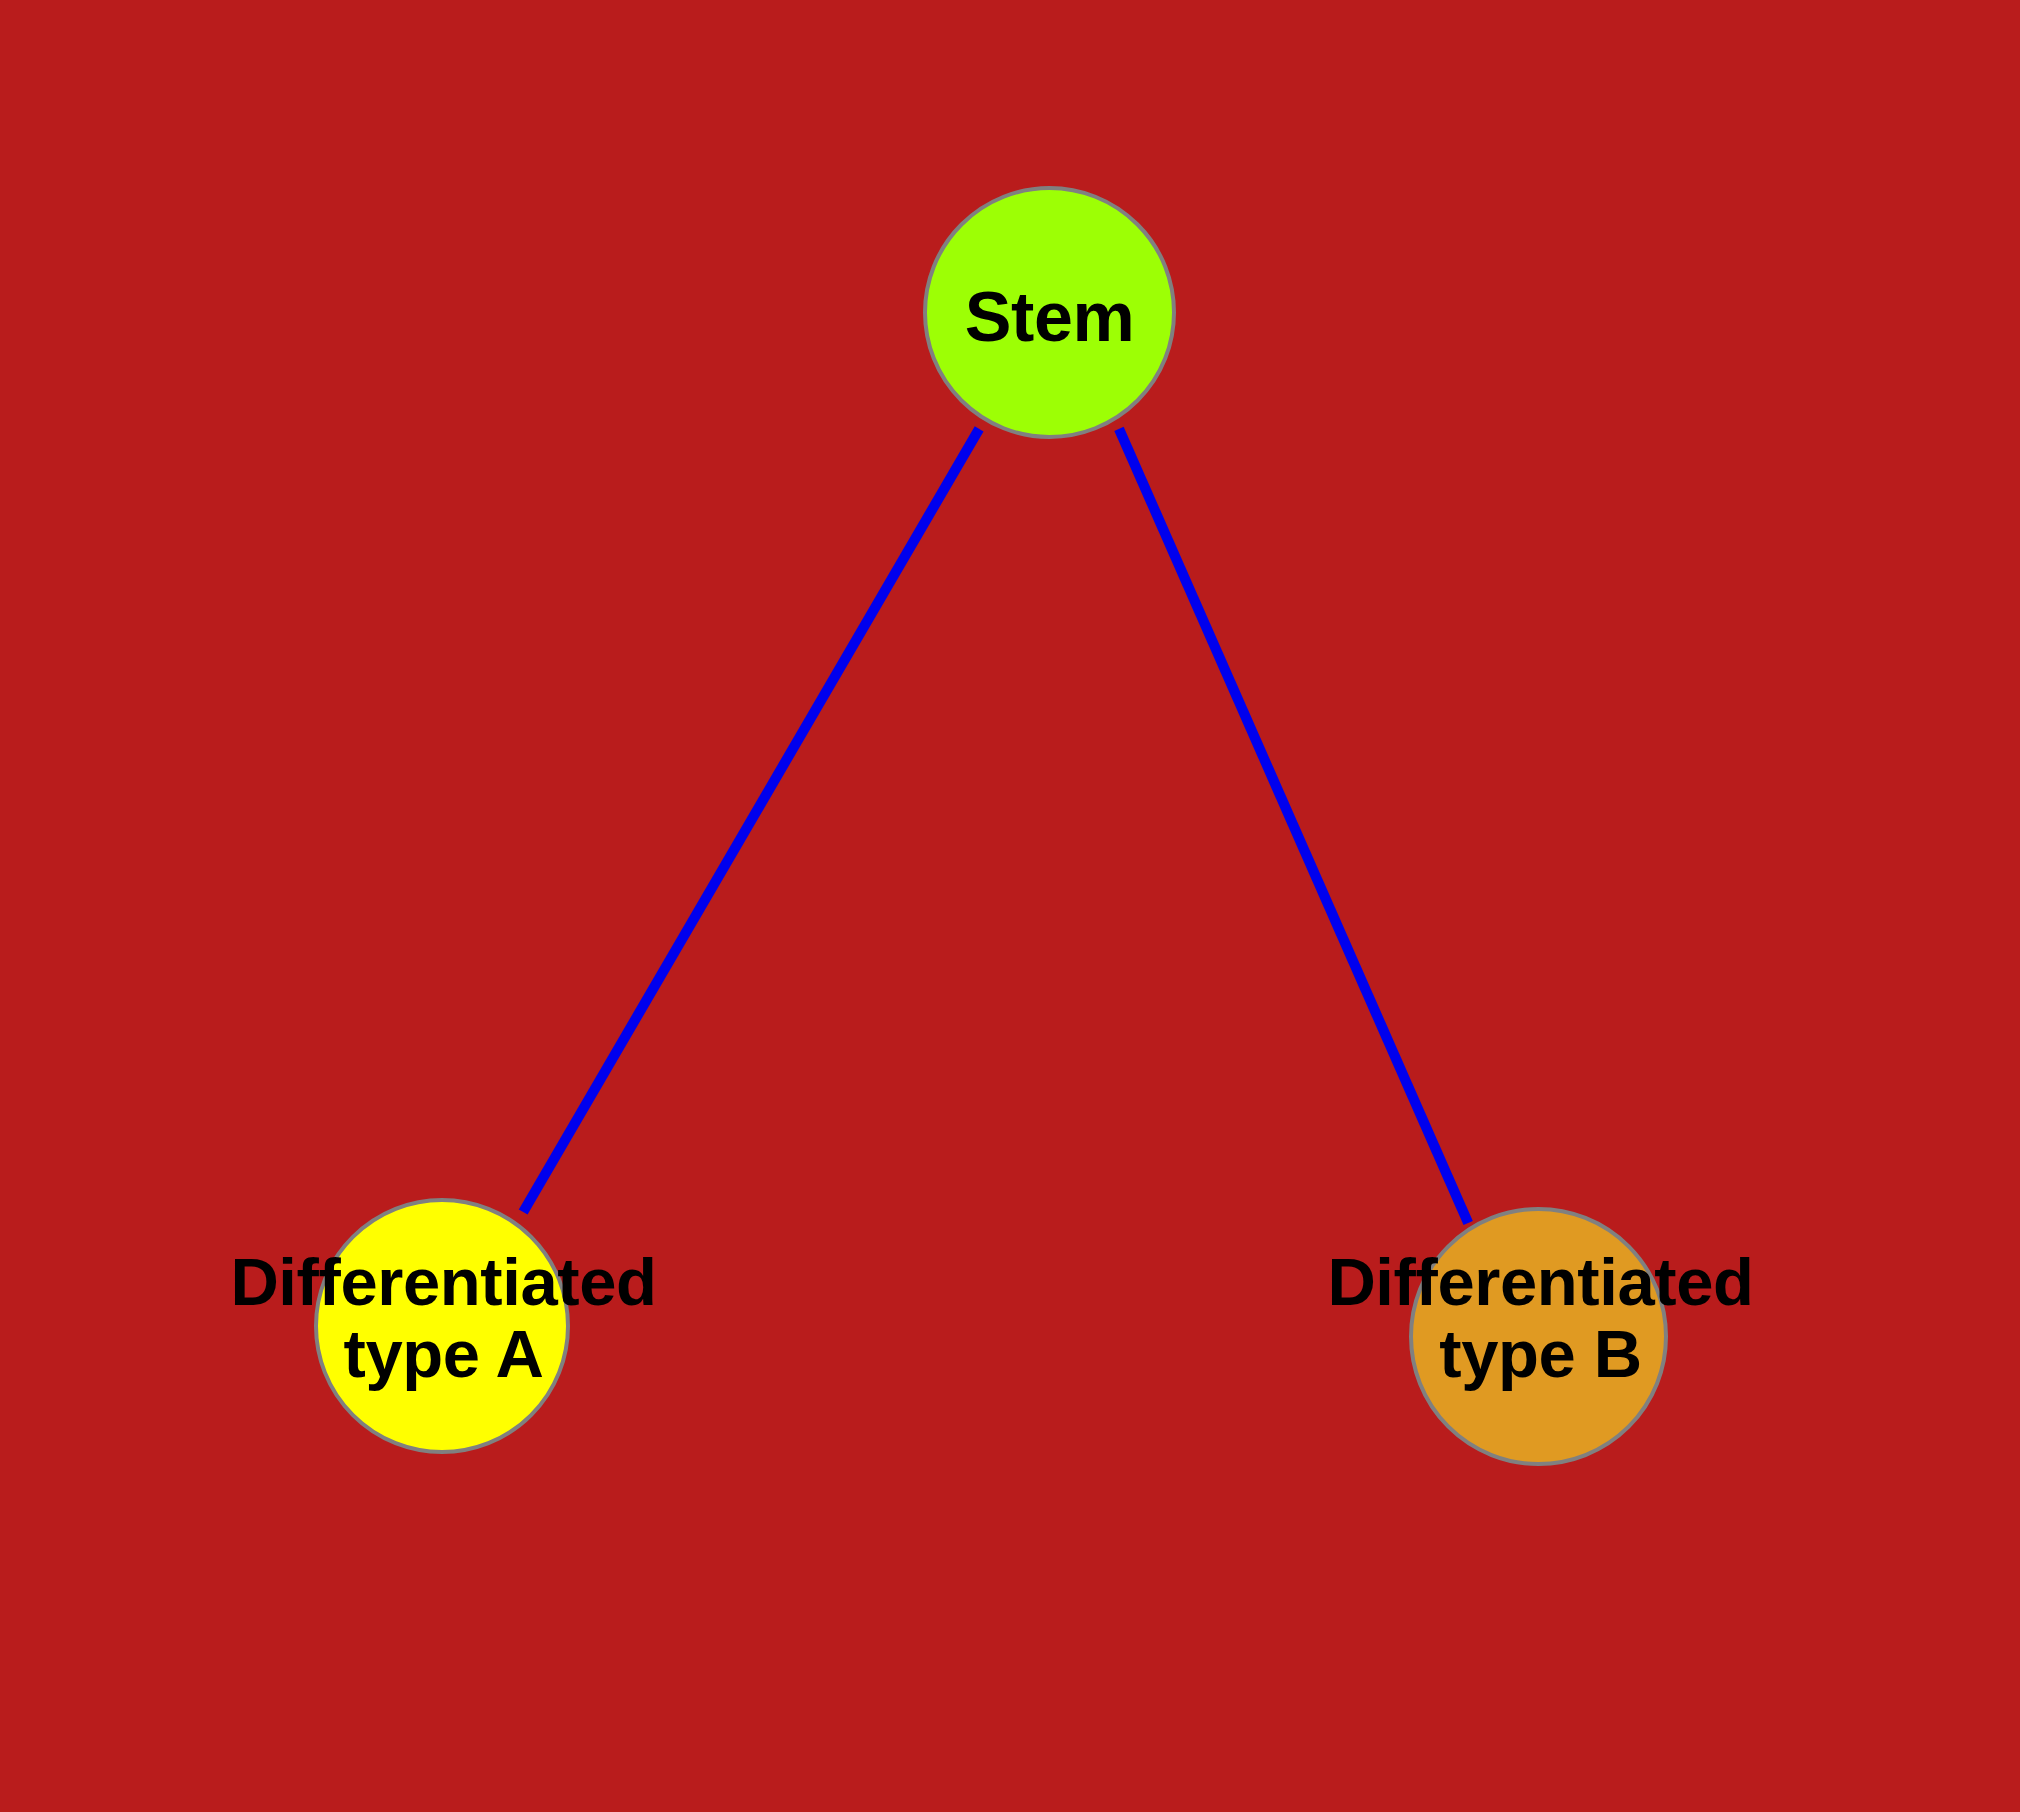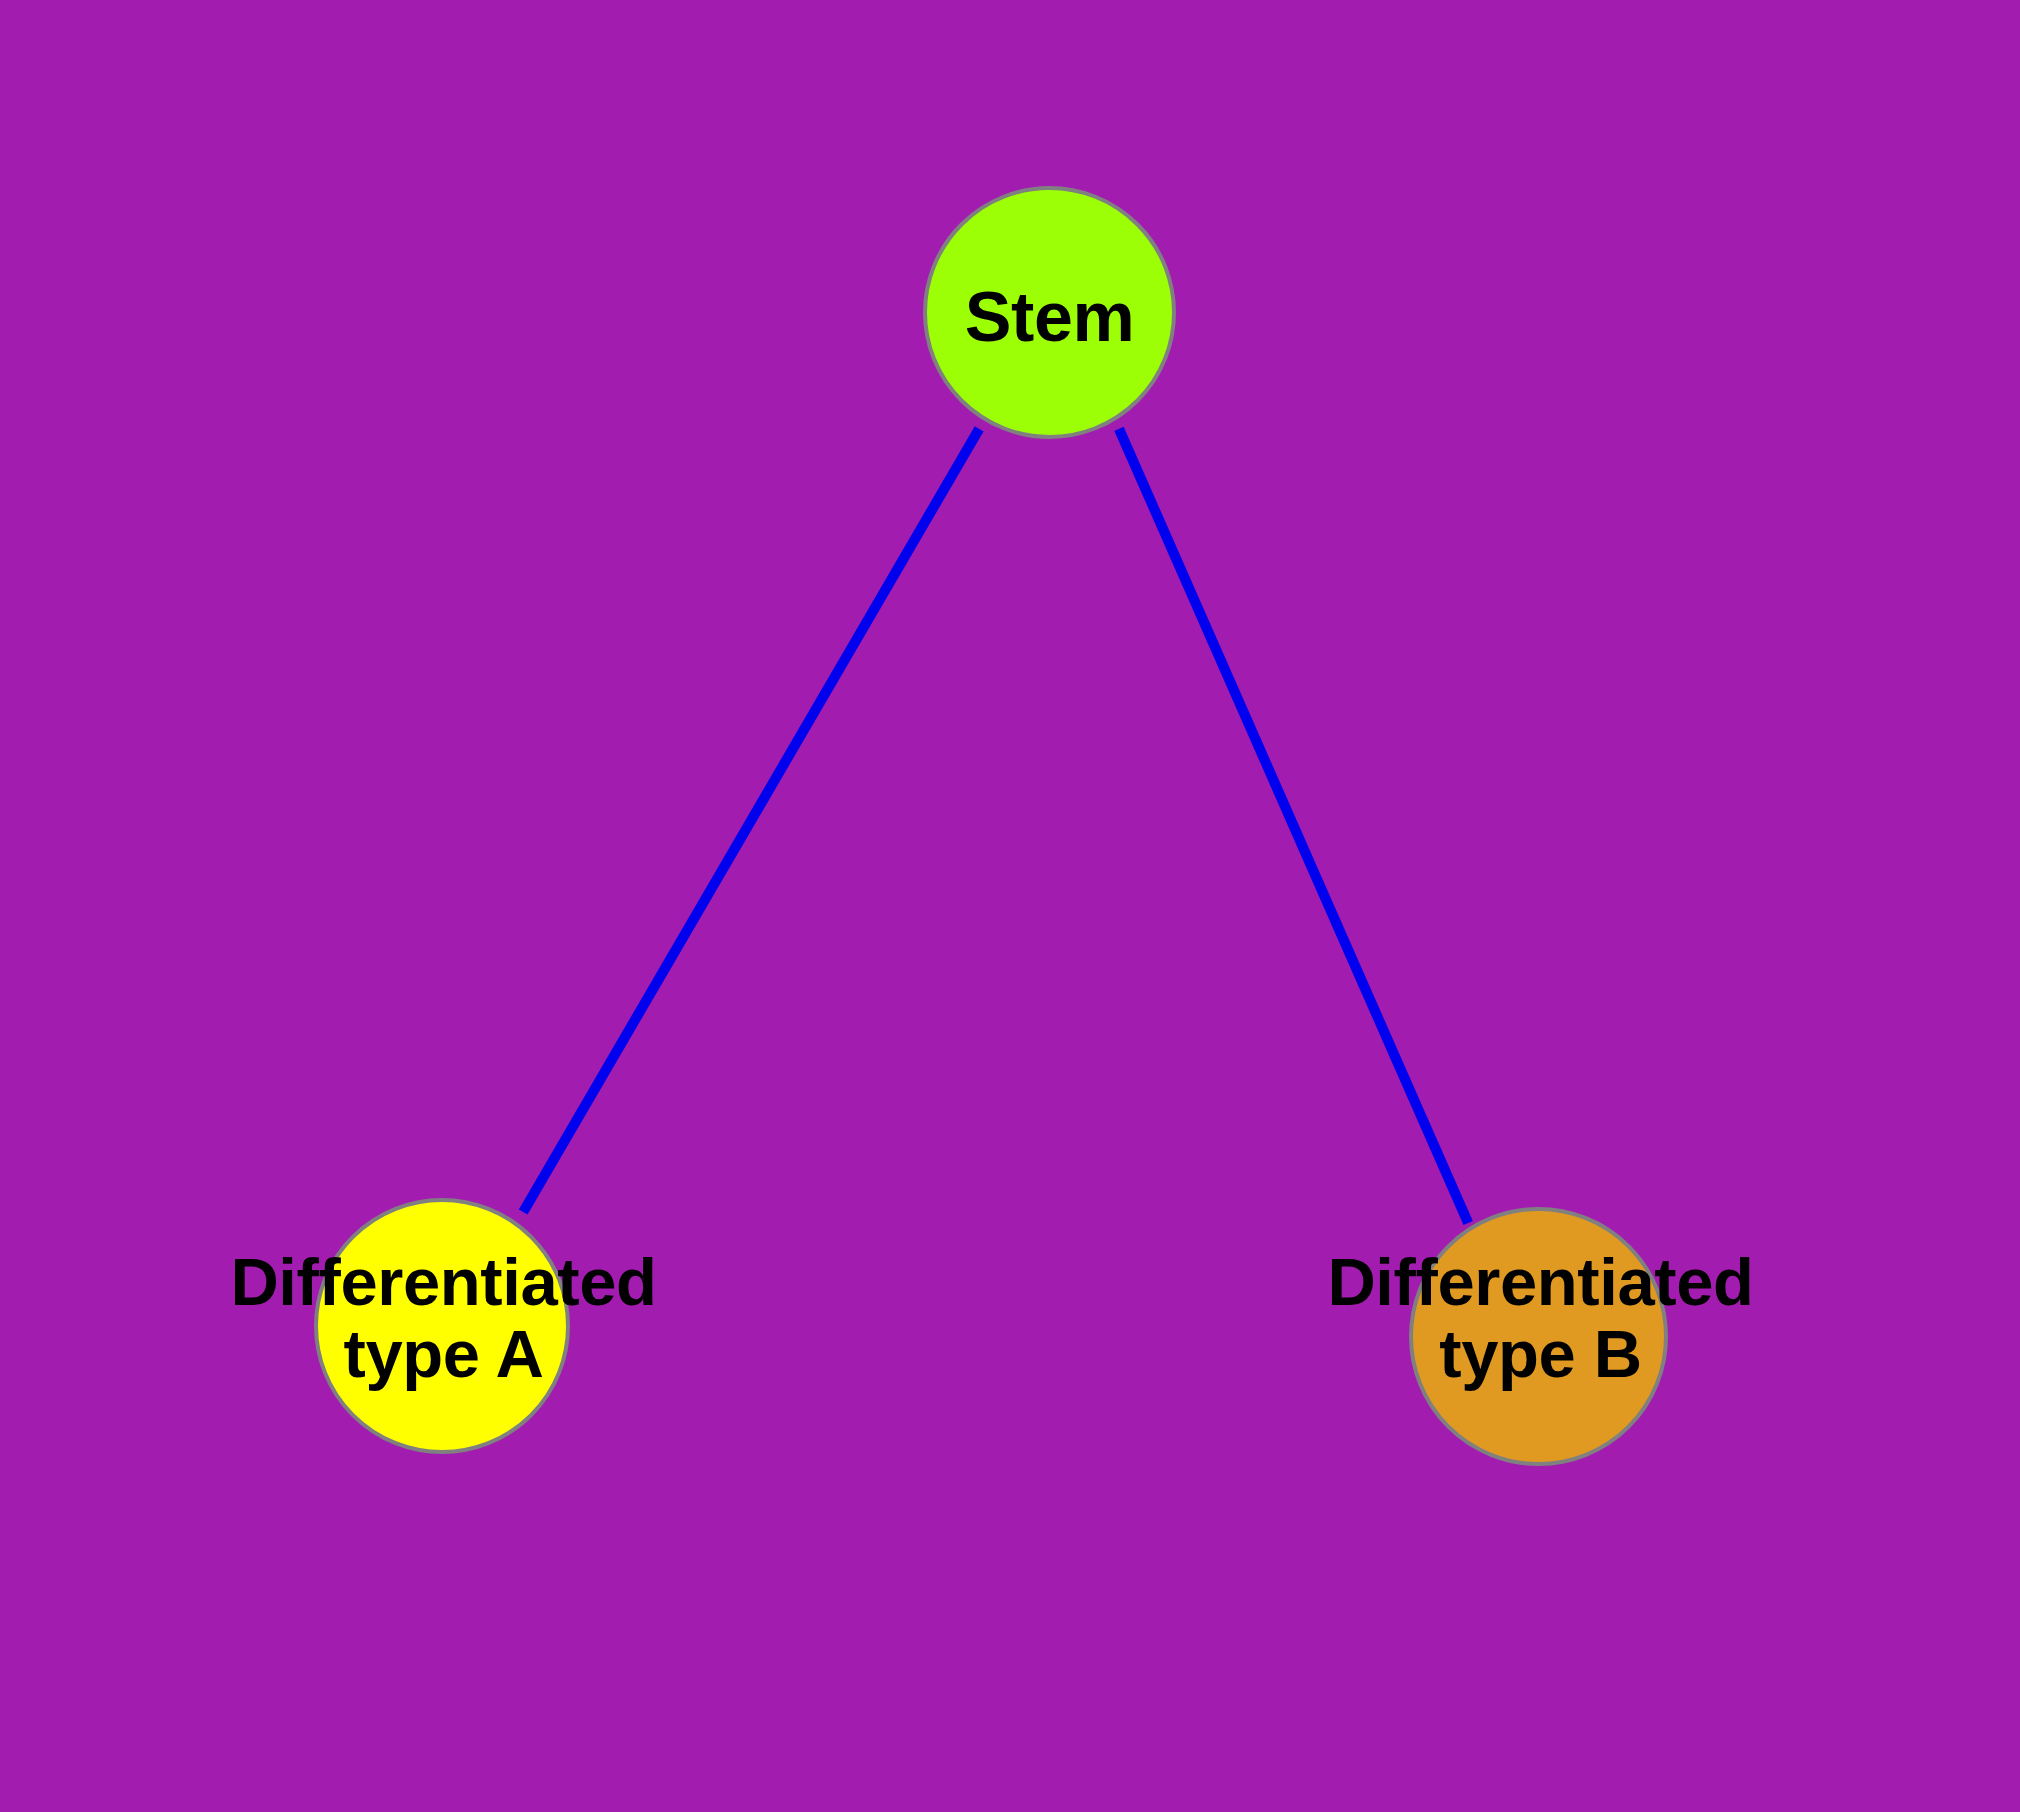--- a/index.html
+++ b/index.html
@@ -9,21 +9,21 @@
   body {
     width: 2021px;
     height: 1812px;
     overflow: hidden;
     font-family: "Liberation Sans", sans-serif;
   }
   #graph-canvas {
     position: relative;
     width: 2021px;
     height: 1812px;
-    background: #a21caf;
+    background: #b91c1c;
   }
   #edge-layer {
     position: absolute;
     inset: 0;
     width: 2021px;
     height: 1812px;
   }
   .node {
     position: absolute;
     border-radius: 50%;

